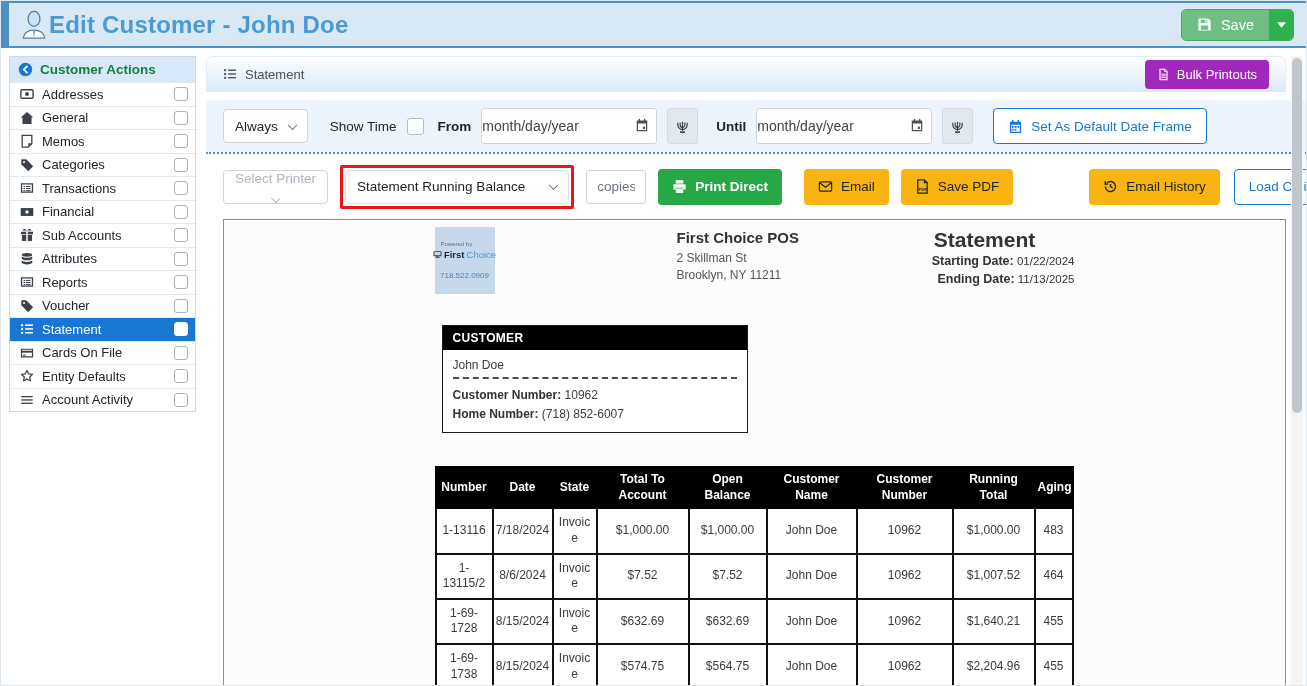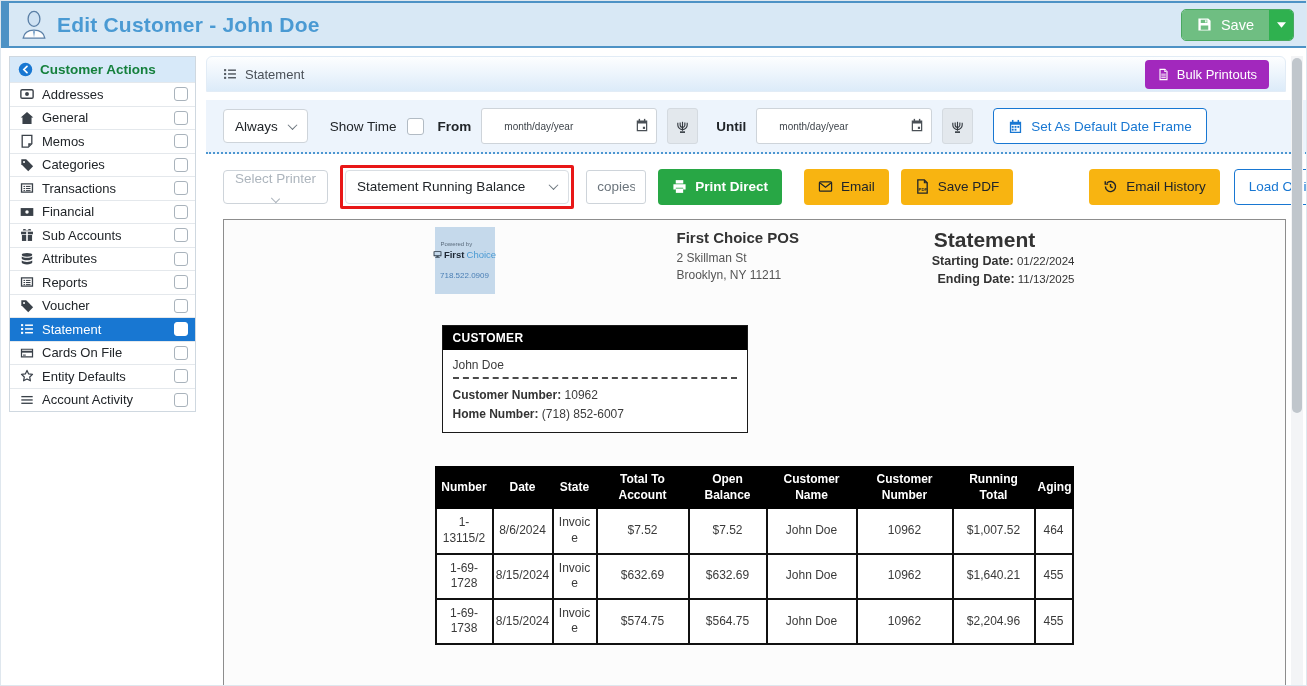--- a/index.html
+++ b/index.html
@@ -12,21 +12,21 @@
   .icon { display:inline-flex; align-items:center; justify-content:center; line-height:0; }
 
   
   .titlebar {
     position:absolute; left:0; top:0; width:1307px; height:47px;
     background:var(--titlebar-bg,#d8e8f5);
     border:2px solid var(--titlebar-border,#4d92c5);
     border-left-width:8px;
     display:flex; align-items:center; padding:0 12px 0 10px;
   }
-  .page-title { font-size:21px; font-weight:600; color:var(--title-text,#4a9ad3); margin-left:8px; letter-spacing:.2px; }
+  .page-title { font-size:24px; font-weight:600; color:var(--title-text,#4a9ad3); letter-spacing:.2px; }
   .save-split { margin-left:auto; display:flex; border:1px solid #4aa861; border-radius:5px; overflow:hidden; }
   .save-main {
     background:var(--save-green,#6fbe82); color:#fff; border:none; cursor:pointer;
     font-family:inherit; font-size:14.5px; padding:7px 15px; display:flex; align-items:center; gap:9px;
   }
   .save-caret { background:var(--save-caret-green,#2fb14f); color:#fff; border:none; width:24px; display:flex; align-items:center; justify-content:center; cursor:pointer; }
 
   
   .sidebar { position:absolute; left:8px; top:55px; width:187px; background:#fff; border:1px solid #cfd8e0; }
   .side-header {
@@ -68,21 +68,21 @@
     background:#fff; border:1px solid #ced4da; border-radius:4px; height:34px;
     display:flex; align-items:center; gap:11px; padding:0 11px; font-size:13.5px; color:#212529; cursor:pointer; white-space:nowrap;
   }
   .chev { width:7px; height:7px; border-right:1.7px solid #6c757d; border-bottom:1.7px solid #6c757d; transform:rotate(45deg) translate(-1px,-1px); }
   .lbl { font-size:13.5px; color:#212529; white-space:nowrap; }
   .lbl.bold { font-weight:700; }
   .big-cb { width:17px; height:17px; border:1px solid #b2bbc4; border-radius:3px; background:#fff; cursor:pointer; flex:none; }
   .date-wrap { position:relative; }
   .date-input {
     width:176px; height:36px; border:1px solid #ced4da; border-radius:3px;
-    font-family:inherit; font-size:10px; color:#212529; padding:0 32px 0 22px; background:#fff;
+    font-family:inherit; font-size:14px; color:#212529; padding:0 32px 0 0; background:#fff;
   }
   .date-input::placeholder { color:#3f454b; opacity:1; }
   .cal-in { position:absolute; right:8px; top:10px; color:#4a5056; cursor:pointer; }
   .menorah-btn {
     width:31px; height:36px; background:#e3e8ed; border:1px solid #d4dae0; border-radius:3px;
     color:#343a40; cursor:pointer; display:flex; align-items:center; justify-content:center;
   }
   .outline-blue-btn {
     background:#fff; border:1px solid var(--accent-blue,#1877d2); color:var(--accent-blue,#1877d2);
     height:36px; border-radius:4px; padding:0 14px; font-family:inherit; font-size:13.5px;
@@ -565,20 +565,31 @@
             <th>State</th>
             <th>Total To Account</th>
             <th>Open Balance</th>
             <th>Customer Name</th>
             <th>Customer Number</th>
             <th>Running Total</th>
             <th>Aging</th>
           </tr>
         </thead>
       <tbody id="doc-tbody">
+          <tr>
+            <td>1-13116</td>
+            <td>7/18/2024</td>
+            <td>Invoice</td>
+            <td>$1,000.00</td>
+            <td>$1,000.00</td>
+            <td>John Doe</td>
+            <td>10962</td>
+            <td>$1,000.00</td>
+            <td>483</td>
+          </tr>
           <tr>
             <td>1-13115/2</td>
             <td>8/6/2024</td>
             <td>Invoice</td>
             <td>$7.52</td>
             <td>$7.52</td>
             <td>John Doe</td>
             <td>10962</td>
             <td>$1,007.52</td>
             <td>464</td>

